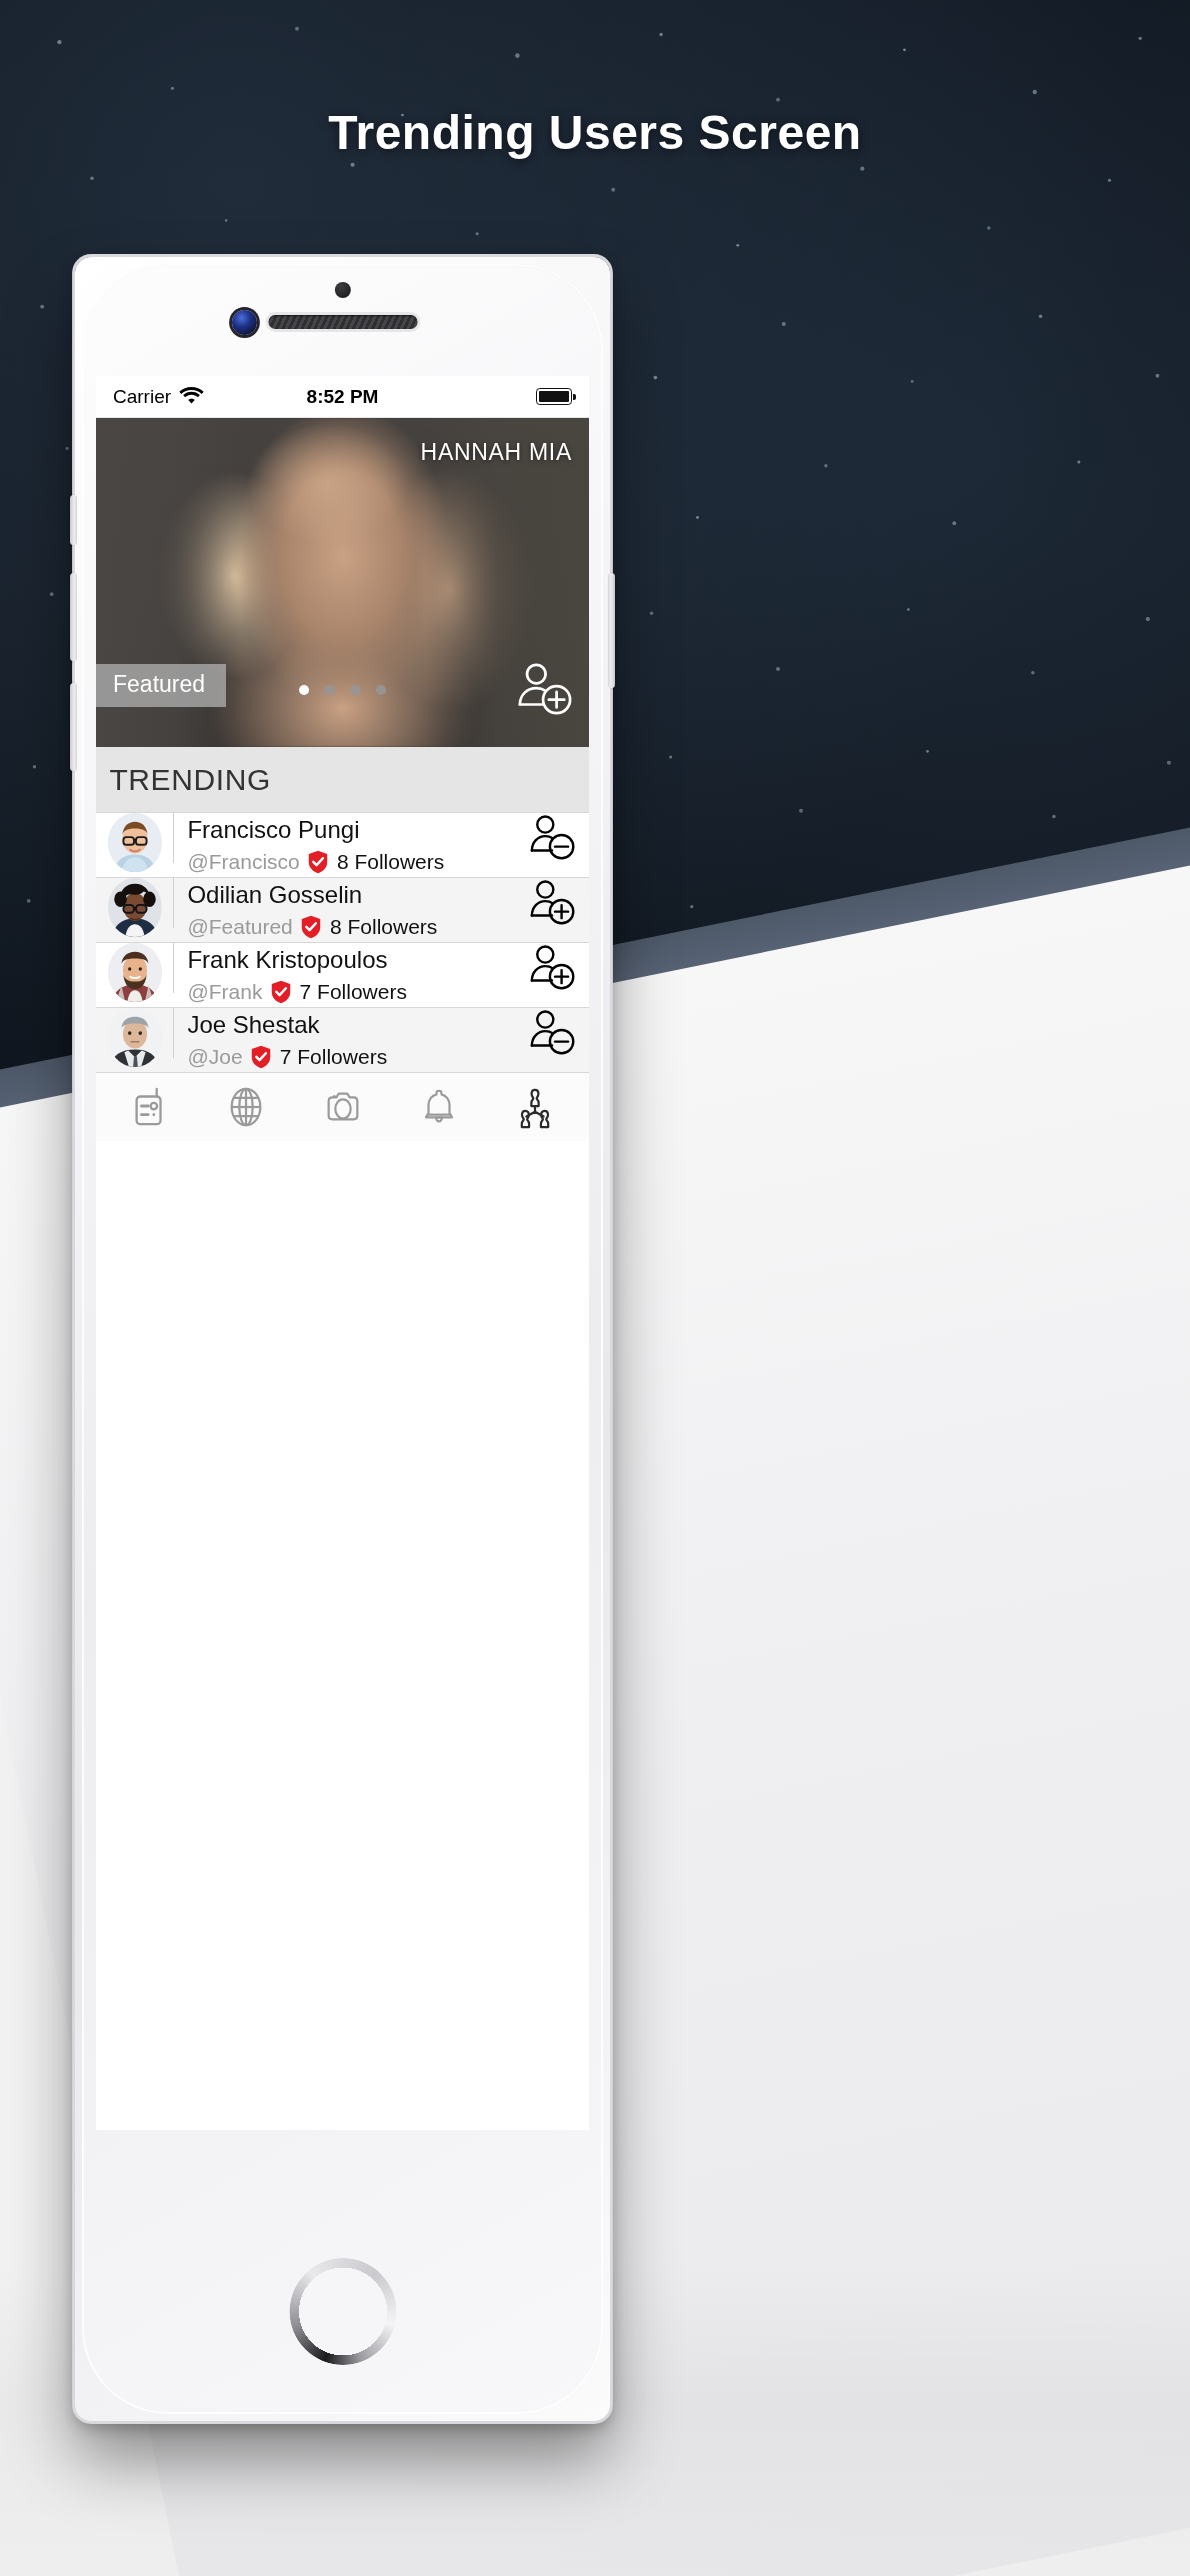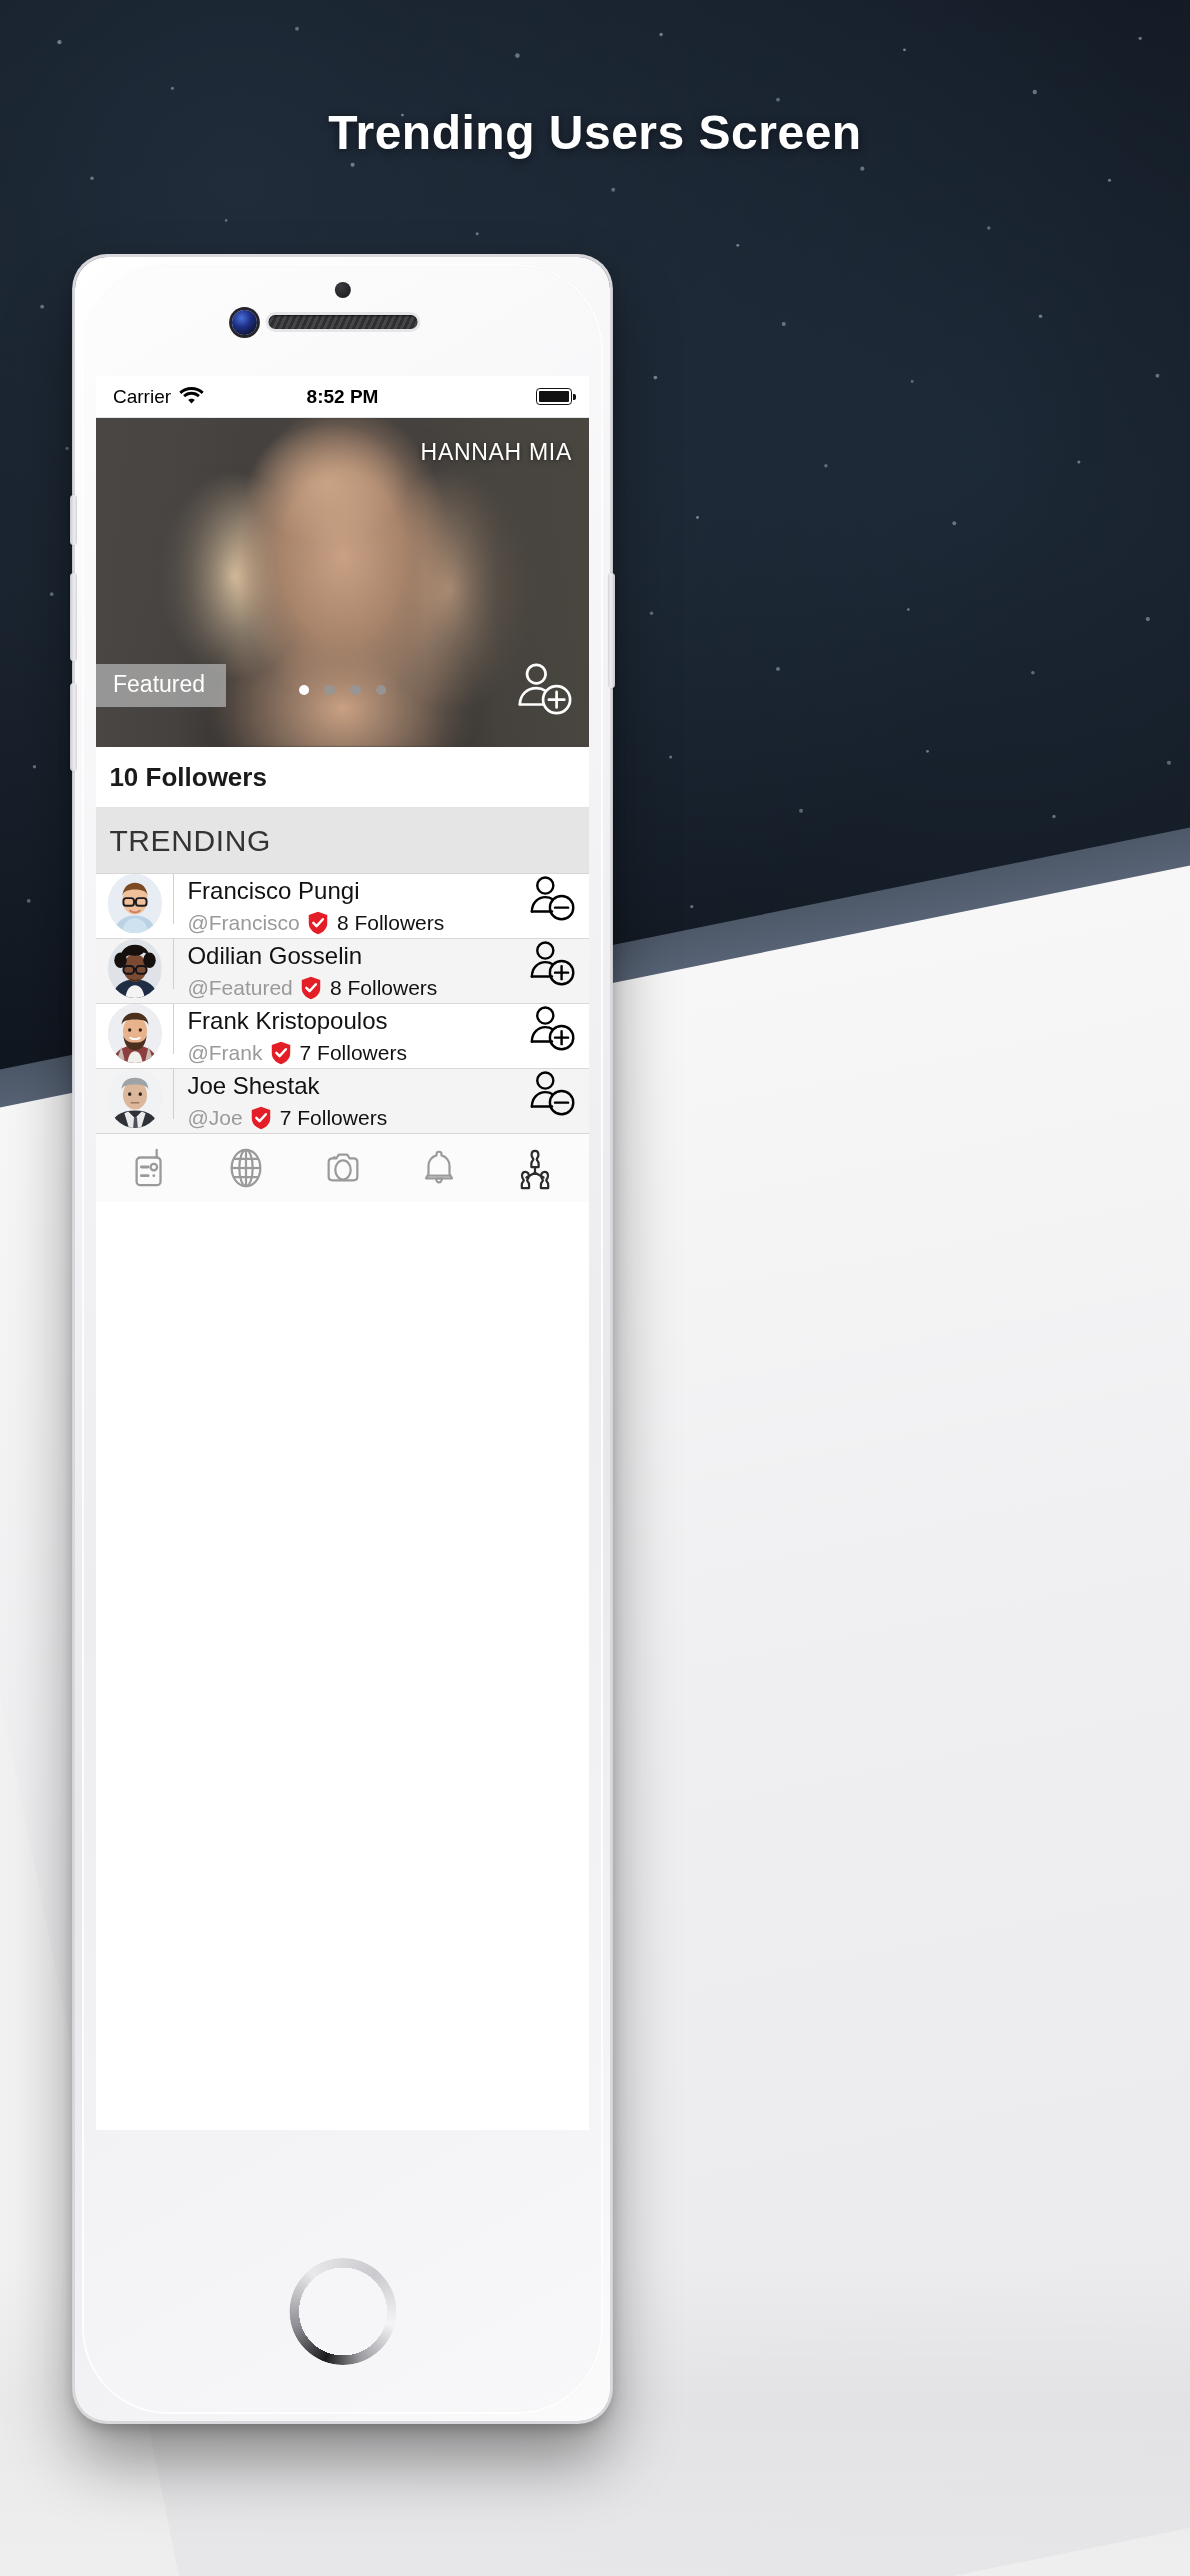--- a/index.html
+++ b/index.html
@@ -44,21 +44,21 @@
     position:absolute; left:0; top:105px; width:1190px;
     text-align:center; color:#ffffff;
     font-size:48px; font-weight:bold; letter-spacing:0.5px;
     text-shadow:0 1.9px 9.6px rgba(0,0,0,.55);
   }
 
   
   #phone{
     position:absolute; left:75px; top:257px;
     width:535px; height:2164px;
-    border-radius:32px;
+    border-radius:16px;
     background:linear-gradient(140deg,#ffffff 0%,#f4f4f6 30%,#e8e8eb 62%,#fbfbfc 100%);
     box-shadow:
       0 0 0 2.9px #d9d9dd,
       0 38px 67px rgba(0,0,0,.42),
       0 5.8px 15.3px rgba(0,0,0,.25);
   }
   #phone-inner-bezel{
     position:absolute; inset:6.7px; border-radius:86px;
     background:linear-gradient(150deg,#fdfdfe,#ededf0 55%,#f8f8fa);
     box-shadow:inset 0 0 0 1.9px rgba(255,255,255,.9), inset 0 1px 2.9px rgba(0,0,0,.10);
@@ -368,21 +368,20 @@
           <circle cx="21" cy="12.5" r="9.6" fill="none" stroke="#fff" stroke-width="2.8"></circle>
           <path d="M4 44c0-10 7.6-17 17-17 3.6 0 6.9 1.0 9.6 2.8" fill="none" stroke="#fff" stroke-width="2.8" stroke-linecap="round"></path>
           <path d="M4 44h24" stroke="#fff" stroke-width="2.8" stroke-linecap="round"></path>
           <circle cx="42" cy="39" r="14" fill="none" stroke="#fff" stroke-width="2.8"></circle>
           <line x1="42" y1="31" x2="42" y2="47" stroke="#fff" stroke-width="2.8" stroke-linecap="round"></line>
           <line x1="34" y1="39" x2="50" y2="39" stroke="#fff" stroke-width="2.8" stroke-linecap="round"></line>
         </svg>
       </div>
     </div>
 
-    <div id="followers-bar">10 Followers</div>
 
     <div id="trending-head">TRENDING</div>
 
     <div id="user-list">
 
       <div class="user-row">
         <div class="avatar">
           <svg class="face" viewBox="0 0 56 62" preserveAspectRatio="xMidYMid slice">
             <rect width="56" height="62" fill="#e8edf3"></rect>
             <path d="M6 62c2-13 10-19 22-19s20 6 22 19z" fill="#b9d2e6"></path>

